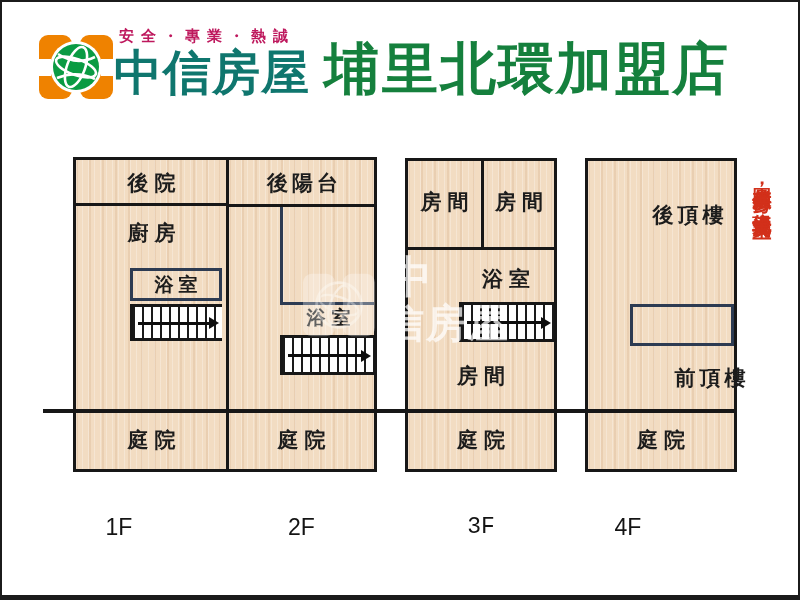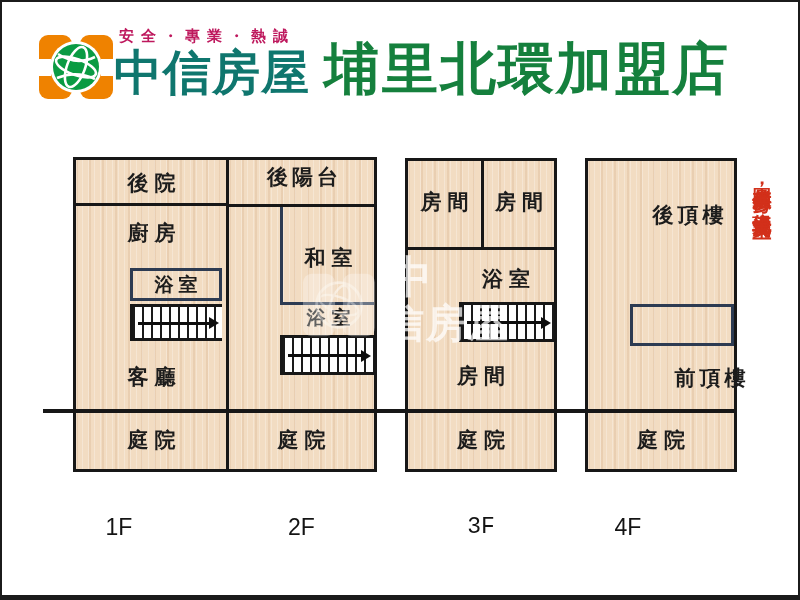--- a/index.html
+++ b/index.html
@@ -110,31 +110,29 @@
   <div class="plan plan1">
     <div class="rl" style="top:9px;">後院</div>
     <div class="hwall" style="top:43px;"></div>
     <div class="rl" style="top:59px;text-align:center;">廚房</div>
     <div class="box" style="left:54px;top:108px;width:92px;height:33px;">
       <div class="bath-label">浴室</div>
     </div>
     <div class="stairs" style="left:54px;top:144px;width:92px;height:37px;">
       <div class="arrow"></div>
     </div>
-    <div class="rl" style="top:203px;">客廳</div>
     <div class="hwall" style="top:249px;height:4px;"></div>
     <div class="rl" style="top:266px;">庭院</div>
   </div>
 
   <div class="plan plan2">
-    <div class="rl" style="top:3px;letter-spacing:4px;">後陽台</div>
+    <div class="rl" style="top:9px;letter-spacing:4px;">後陽台</div>
     <div class="hwall" style="top:44px;"></div>
     <div class="vwall" style="left:51px;top:47px;height:95px;"></div>
     <div class="vwall" style="left:51px;top:142px;width:94px;height:3px;"></div>
-    <div class="rl" style="left:54px;width:91px;top:84px;">和室</div>
     <div class="rl" style="left:54px;width:91px;top:145px;font-size:19px;">浴室</div>
     <div class="stairs" style="left:51px;top:175px;width:94px;height:40px;">
       <div class="arrow"></div>
     </div>
     <div class="hwall" style="top:249px;height:4px;"></div>
     <div class="rl" style="top:266px;">庭院</div>
   </div>
 
   <div class="plan plan3">
     <div class="vwall" style="left:73px;top:0;height:86px;background:#171717;"></div>

